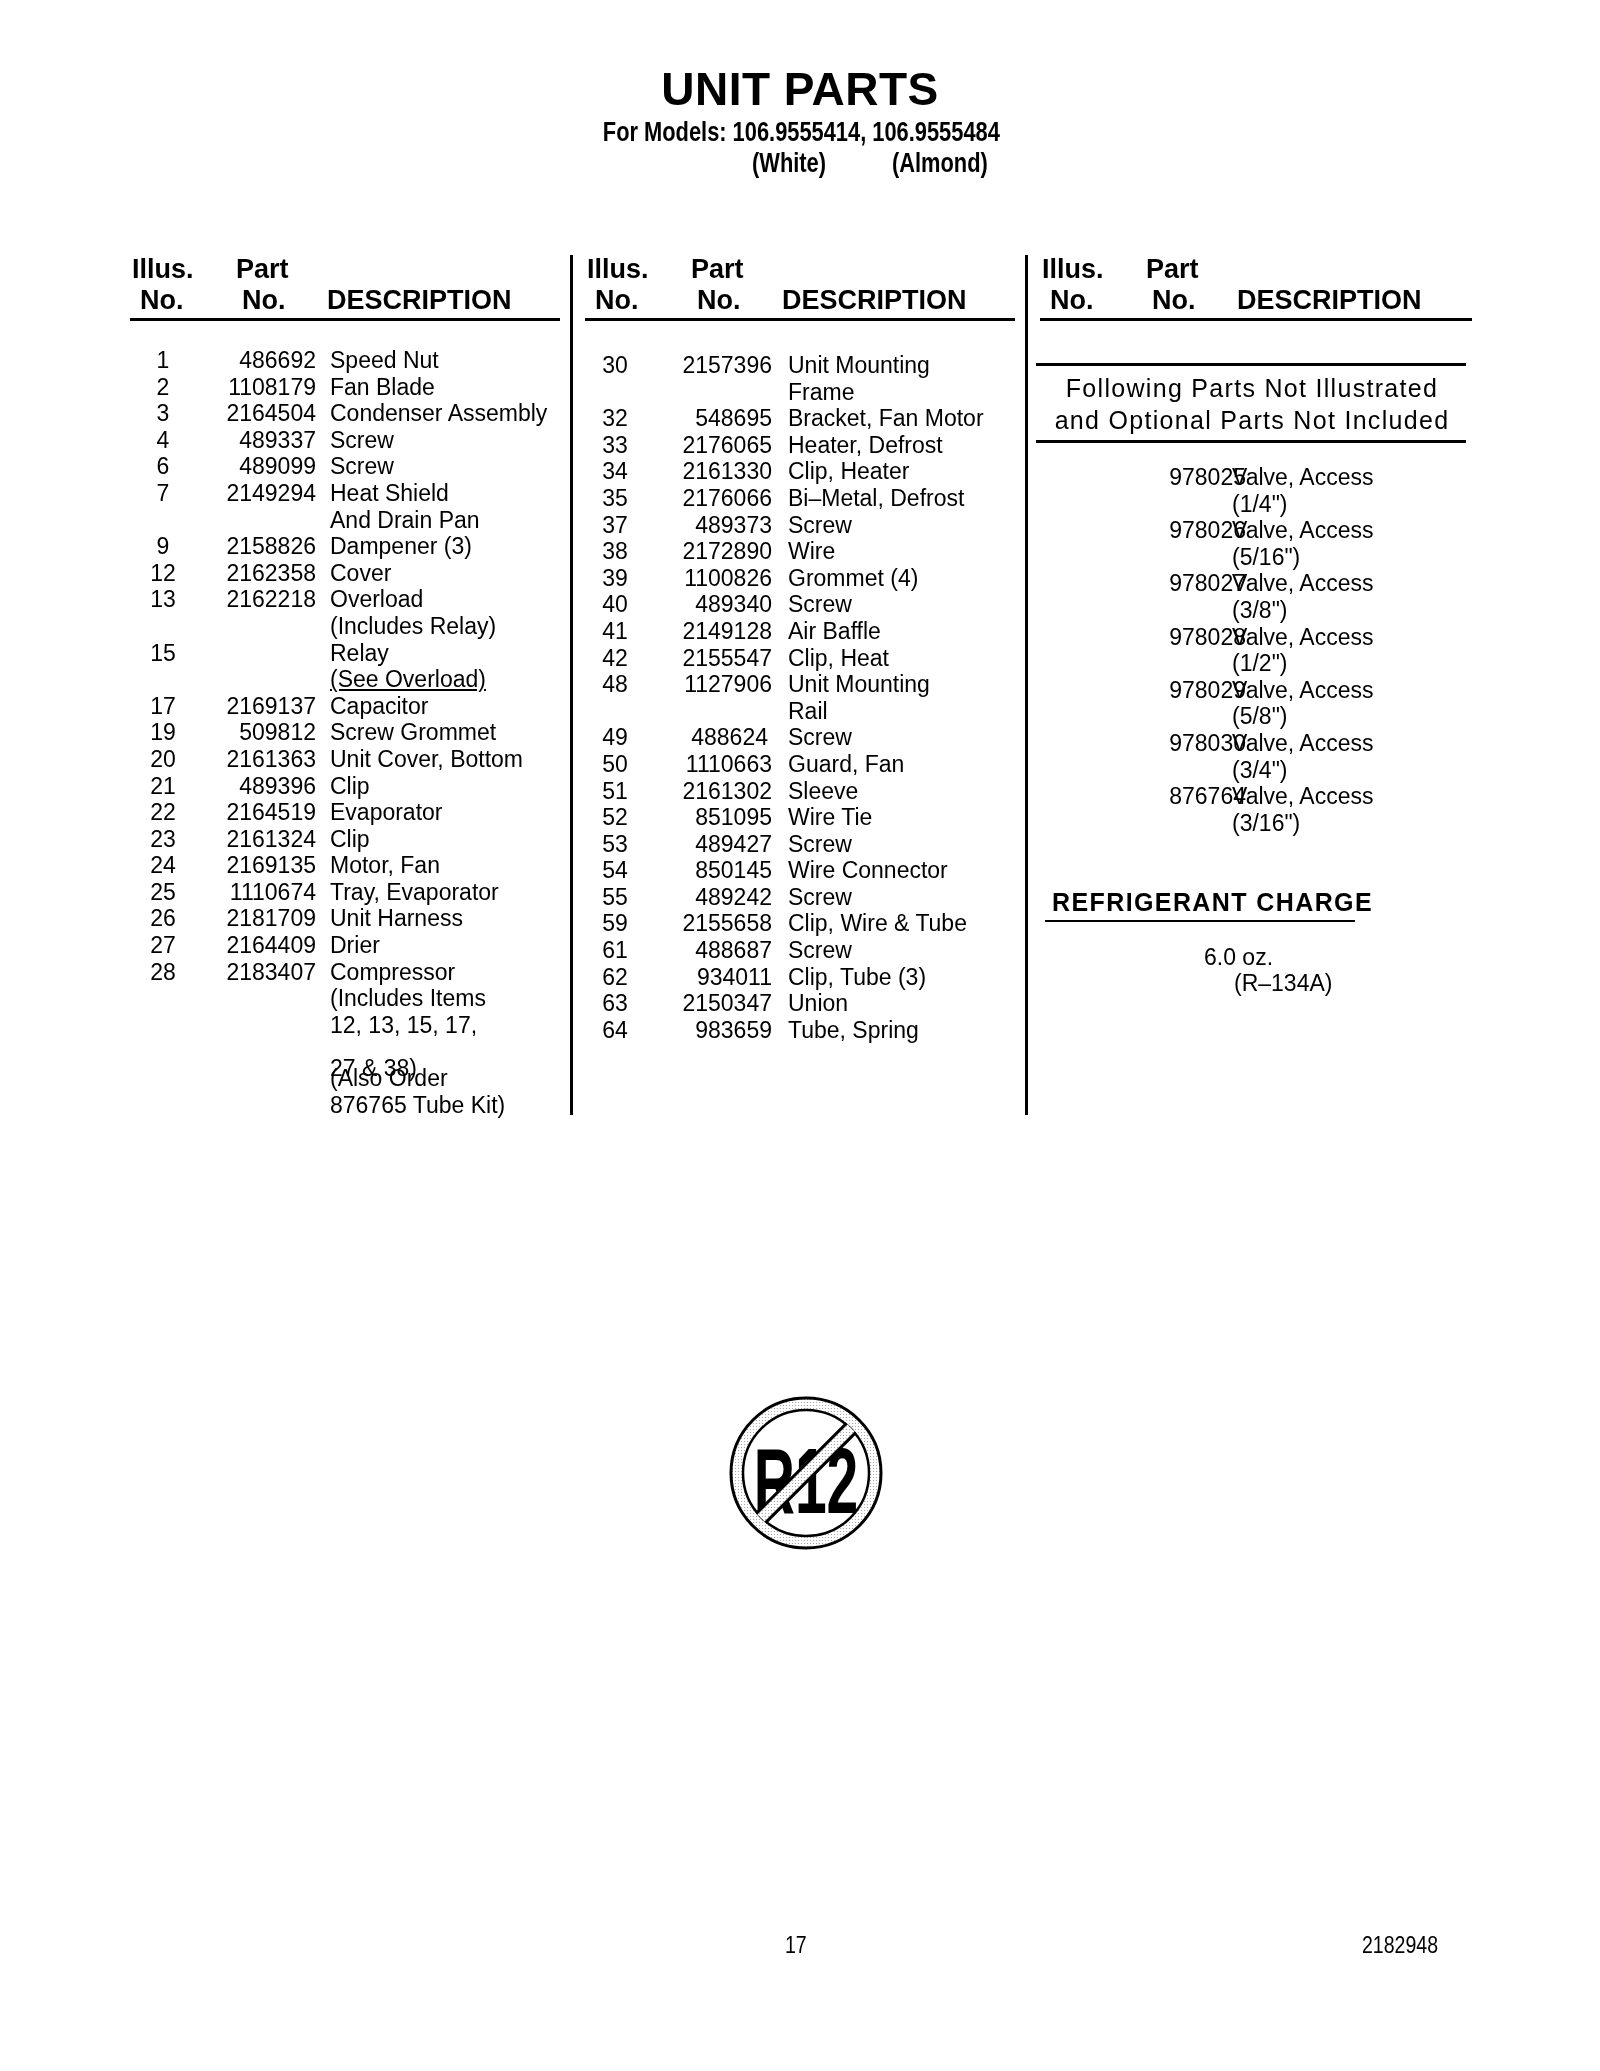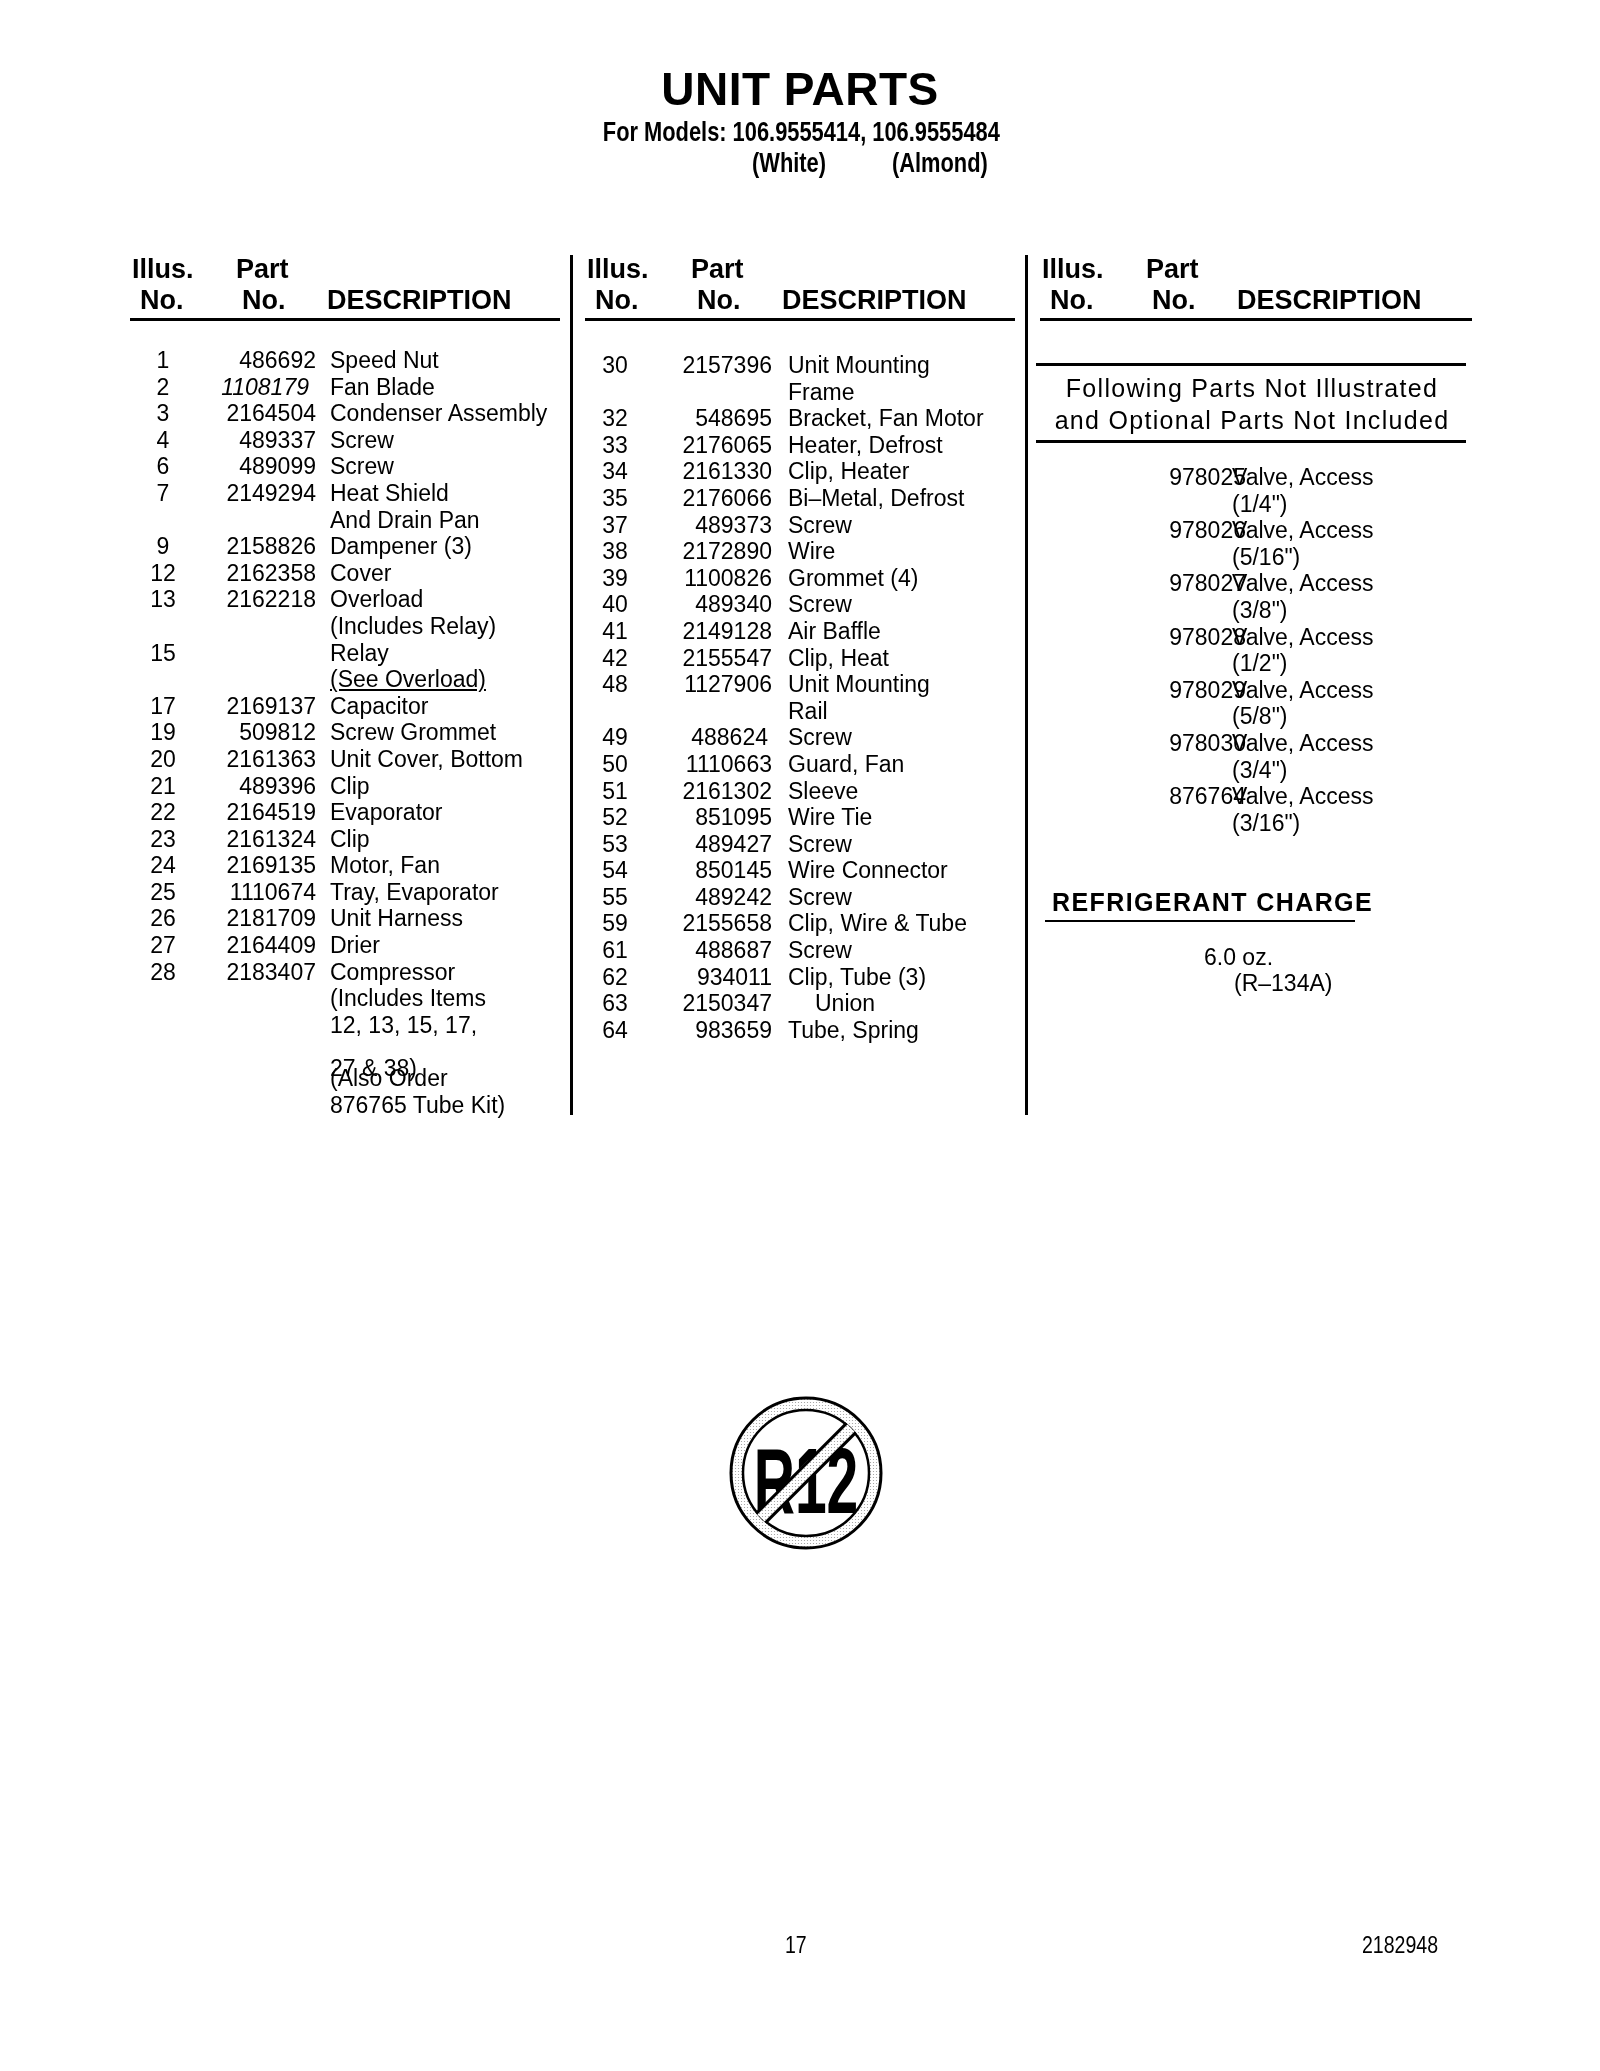--- a/index.html
+++ b/index.html
@@ -76,21 +76,21 @@
 <div class="vdiv" style="left:1025px"></div>
 
 <div class="rows" id="col1" style="left:144px;top:347px;width:420px">
     <div class="row">
       <span class="illus" style="left: -4px;">1</span>
       <span class="part" style="left: 60px; width: 112px;">486692</span>
       <span class="desc" style="left: 186px;">Speed Nut</span>
     </div>
     <div class="row">
       <span class="illus" style="left: -4px;">2</span>
-      <span class="part" style="left: 53px; width: 112px; font-style: italic;">1108179</span>
+      <span class="part" style="left: 60px; width: 112px;">1108179</span>
       <span class="desc" style="left: 186px;">Fan Blade</span>
     </div>
     <div class="row">
       <span class="illus" style="left: -4px;">3</span>
       <span class="part" style="left: 60px; width: 112px;">2164504</span>
       <span class="desc" style="left: 186px;">Condenser Assembly</span>
     </div>
     <div class="row">
       <span class="illus" style="left: -4px;">4</span>
       <span class="part" style="left: 60px; width: 112px;">489337</span>
@@ -340,21 +340,21 @@
       <span class="desc" style="left: 190px;">Screw</span>
     </div>
     <div class="row">
       <span class="illus" style="left: -6px;">62</span>
       <span class="part" style="left: 60px; width: 114px;">934011</span>
       <span class="desc" style="left: 190px;">Clip, Tube (3)</span>
     </div>
     <div class="row">
       <span class="illus" style="left: -6px;">63</span>
       <span class="part" style="left: 60px; width: 114px;">2150347</span>
-      <span class="desc" style="left: 190px; margin-left: 27px;">Union</span>
+      <span class="desc" style="left: 190px;">Union</span>
     </div>
     <div class="row">
       <span class="illus" style="left: -6px;">64</span>
       <span class="part" style="left: 60px; width: 114px;">983659</span>
       <span class="desc" style="left: 190px;">Tube, Spring</span>
     </div>
   </div>
 
 <div class="note-rule" style="left:1036px;top:363px;width:430px"></div>
 <div class="note" style="left:1036px;top:374px;width:432px">Following Parts Not Illustrated</div>

